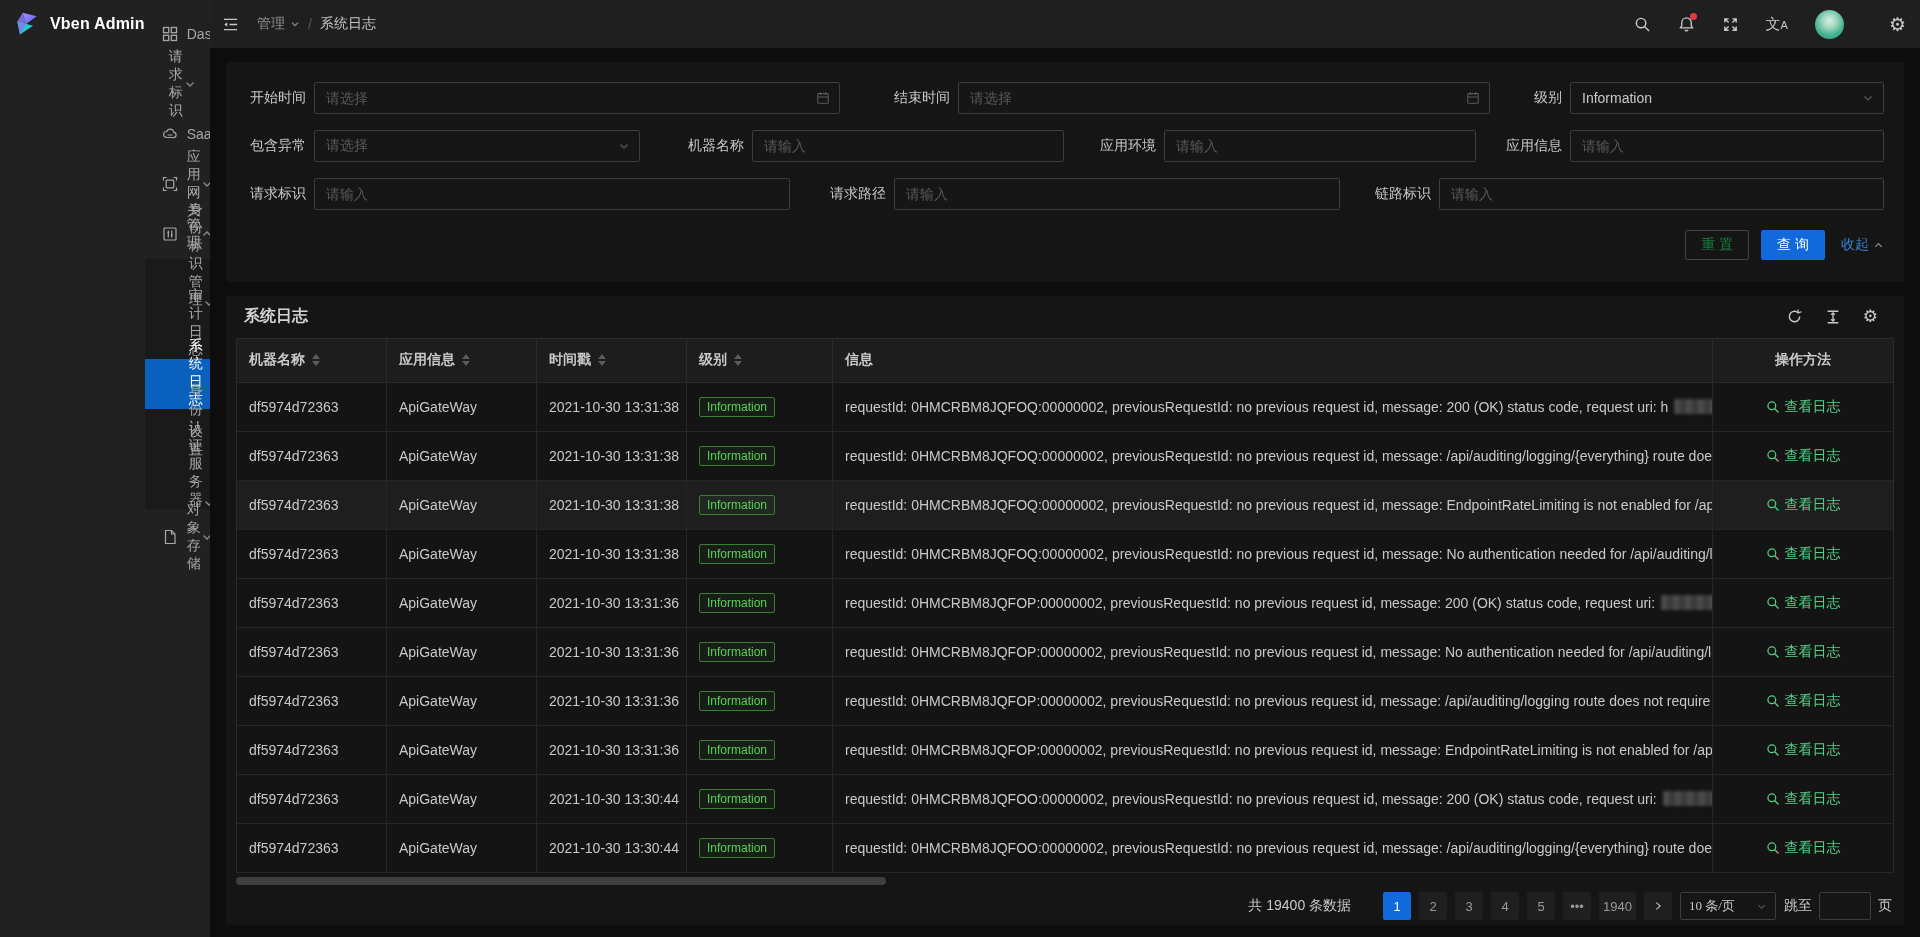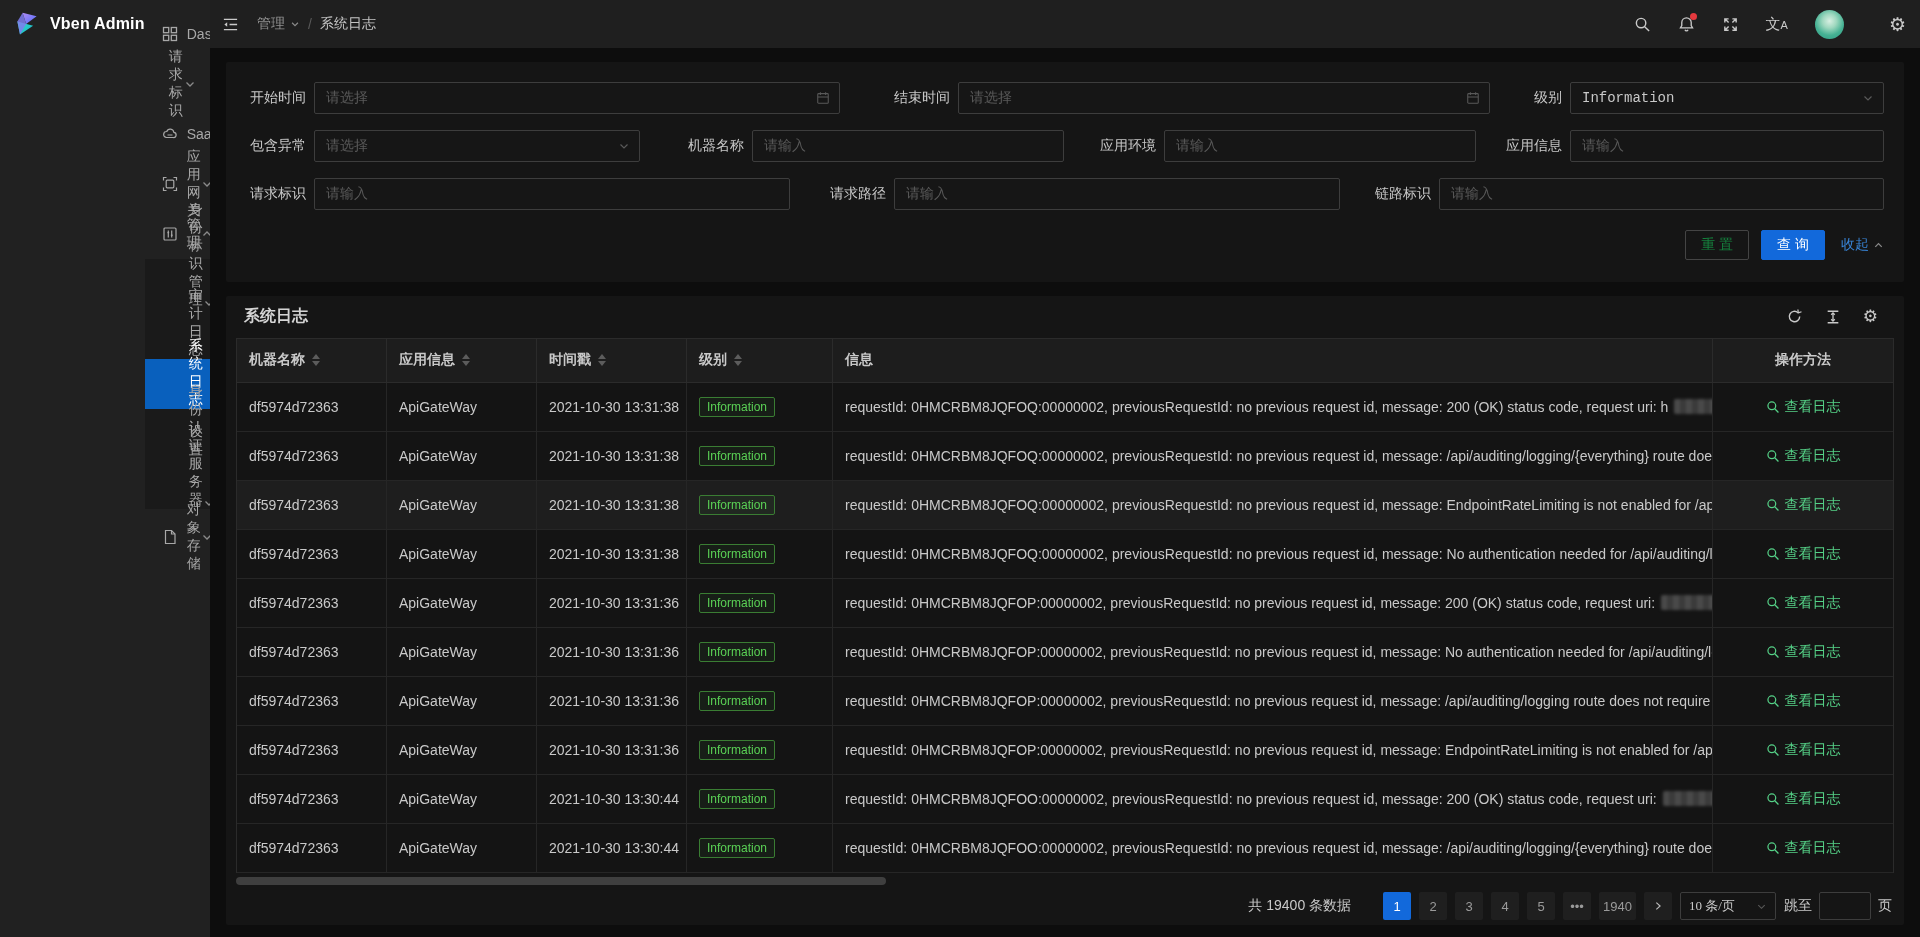--- a/index.html
+++ b/index.html
@@ -36,21 +36,21 @@
   .hicon.bell .dot { position:absolute; top:-3px; right:-2px; width:7px; height:7px; border-radius:50%; background:#e5393e; }
   .translate-glyph { font-size:15px; color:#c9c9c9; letter-spacing:0; }
   .avatar { width:29px; height:29px; border-radius:50%; background:radial-gradient(circle at 50% 38%, #d8efe2 0%, #9fd8bf 30%, #45b193 62%, #2e9b85 100%); cursor:pointer; }
   .gear-glyph { font-size:19px; line-height:1; }
   .hicon.settings { margin-left:18px; }
 
   .content { flex:1; padding:14px 16px 12px 16px; overflow:hidden; background:#0d0d0d; }
 
   
   .filter-panel { background:#151515; border-radius:2px; padding:20px 0 22px 20px; height:220px; }
-  .frow { position:relative; height:32px; margin-bottom:16px; width:1638px;font-family:Liberation Mono, monospace; }
+  .frow { position:relative; height:32px; margin-bottom:16px; width:1638px; }
   .fg { position:absolute; top:0; height:32px; display:flex; align-items:center; }
   .flabel { width:60px; text-align:right; margin-right:8px; color:#c8c8c8; font-size:14px; white-space:nowrap; }
   .fctrl { position:relative; height:32px; background:#161616; border:1px solid #3d3d3d; border-radius:2px; display:flex; align-items:center; }
   .fctrl input { width:100%; height:100%; background:transparent; border:none; outline:none; color:#c9c9c9; font-size:14px; padding:0 28px 0 11px; font-family:inherit; }
   .fctrl input::placeholder { color:#595959; }
   .fctrl .suffix-icon { position:absolute; right:9px; top:50%; transform:translateY(-50%); color:#595959; display:inline-flex; }
   .selbox { cursor:pointer; }
   .selbox .sel-text { padding:0 28px 0 11px; font-size:14px; color:#c9c9c9; }
   .selbox .sel-text.placeholder { color:#595959; }
   .r1 .g1{left:0} .r1 .g2{left:644px} .r1 .g3{left:1256px}

